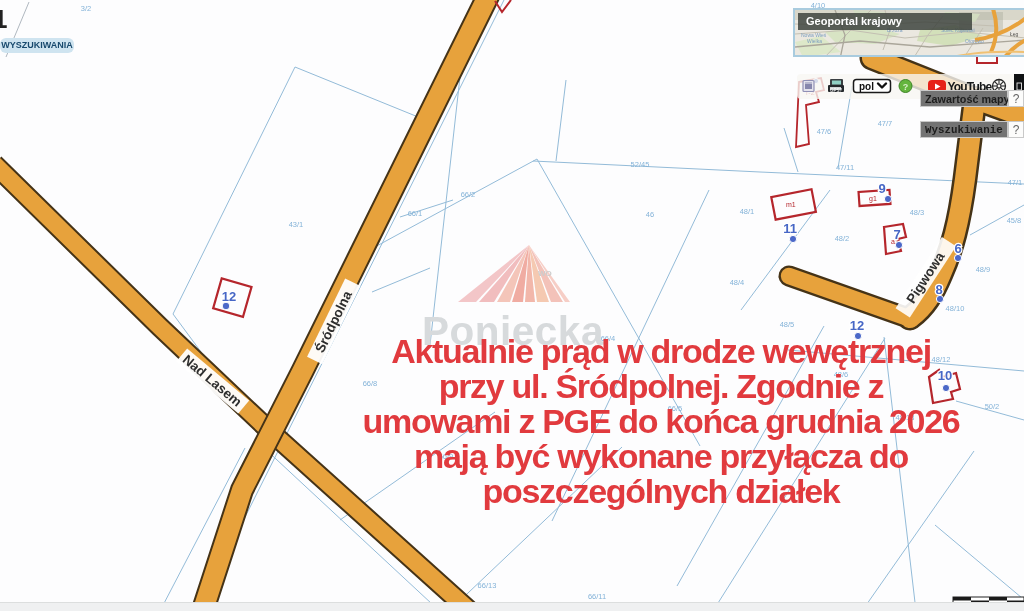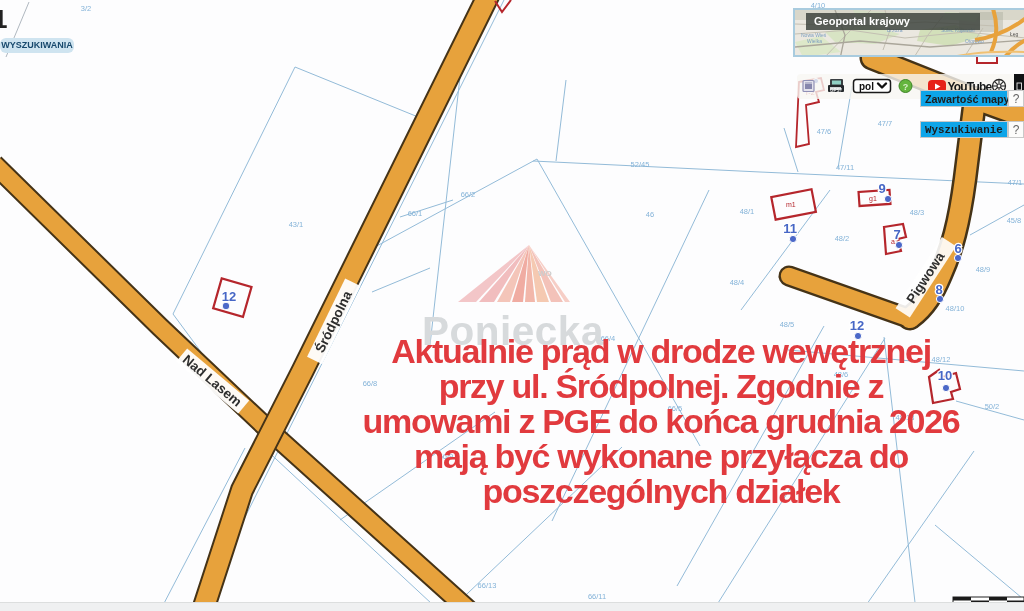--- a/index.html
+++ b/index.html
@@ -9,23 +9,23 @@
   .lbl{fill:#84b3d8;font-size:7.5px;font-family:"Liberation Sans",sans-serif;}
   .num{fill:#4767c6;font-size:13px;font-weight:bold;stroke:#ffffff;stroke-width:2.5px;paint-order:stroke;font-family:"Liberation Sans",sans-serif;}
   .street{fill:#2e2e2e;font-size:13.5px;font-weight:bold;font-family:"Liberation Sans",sans-serif;}
   #redtext{position:absolute;left:329px;top:334px;width:664px;text-align:center;
      color:#e13a3e;font-size:34px;font-weight:bold;line-height:35px;letter-spacing:-1.3px;}
   #wysz{position:absolute;left:0;top:38px;width:74px;height:15px;background:#cfe4f0;
      color:#18496d;font-size:9px;font-weight:bold;line-height:15px;text-align:center;border-radius:6px;}
   #one{position:absolute;left:-7px;top:4px;color:#222;font-size:26px;font-weight:bold;}
   #minimap{position:absolute;left:793px;top:8px;width:231px;height:49px;border:2px solid #a9cbde;border-right:none;box-sizing:border-box;overflow:hidden;}
   #mmhead{position:absolute;left:3px;top:3px;width:166px;height:17px;background:rgba(62,68,62,0.85);
-      color:#fff;font-size:11px;font-weight:bold;line-height:17px;padding-left:8px;margin-left:8px;}
+      color:#fff;font-size:11px;font-weight:bold;line-height:17px;padding-left:8px;}
   #toolbar{position:absolute;left:797px;top:74px;width:227px;height:25px;background:rgba(247,246,243,0.8);border-radius:4px 0 0 4px;}
-  .panelbar{position:absolute;left:920px;width:88px;height:17px;background:#0ea5e9;border:1px solid #c9c9c9;
+  .panelbar{position:absolute;left:920px;width:88px;height:17px;background:#737373;border:1px solid #c9c9c9;
      font-size:10.8px;font-weight:bold;color:#1d1d1d;line-height:16px;padding-left:4px;box-sizing:border-box;white-space:nowrap;}
   .qbox{position:absolute;left:1008px;width:16px;height:17px;background:#fcfcfb;border:1px solid #c9c9c9;
      font-size:12px;color:#666;line-height:16px;text-align:center;box-sizing:border-box;}
   #botstrip{position:absolute;left:0;top:602px;width:1024px;height:9px;background:#eff0f1;border-top:1px solid #dcdede;}
 </style>
 </head>
 <body>
 <svg id="map" width="1024" height="611" viewBox="0 0 1024 611">
 
   <g stroke="#93bbd8" stroke-width="1" fill="none">

